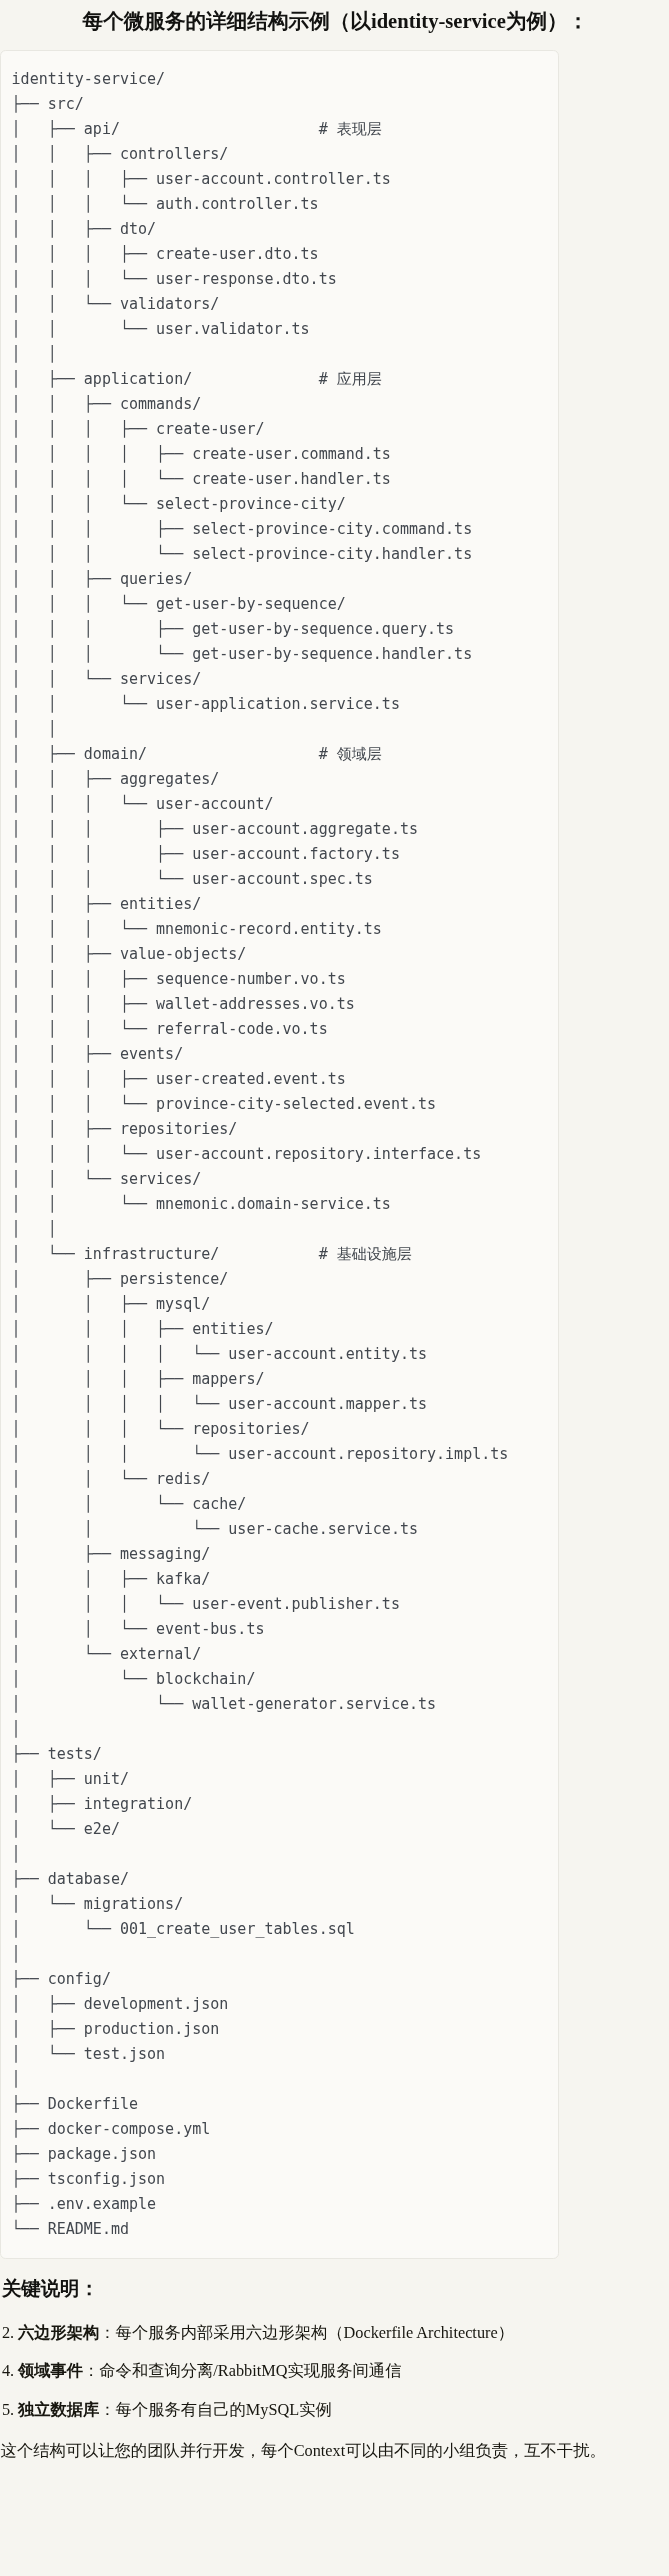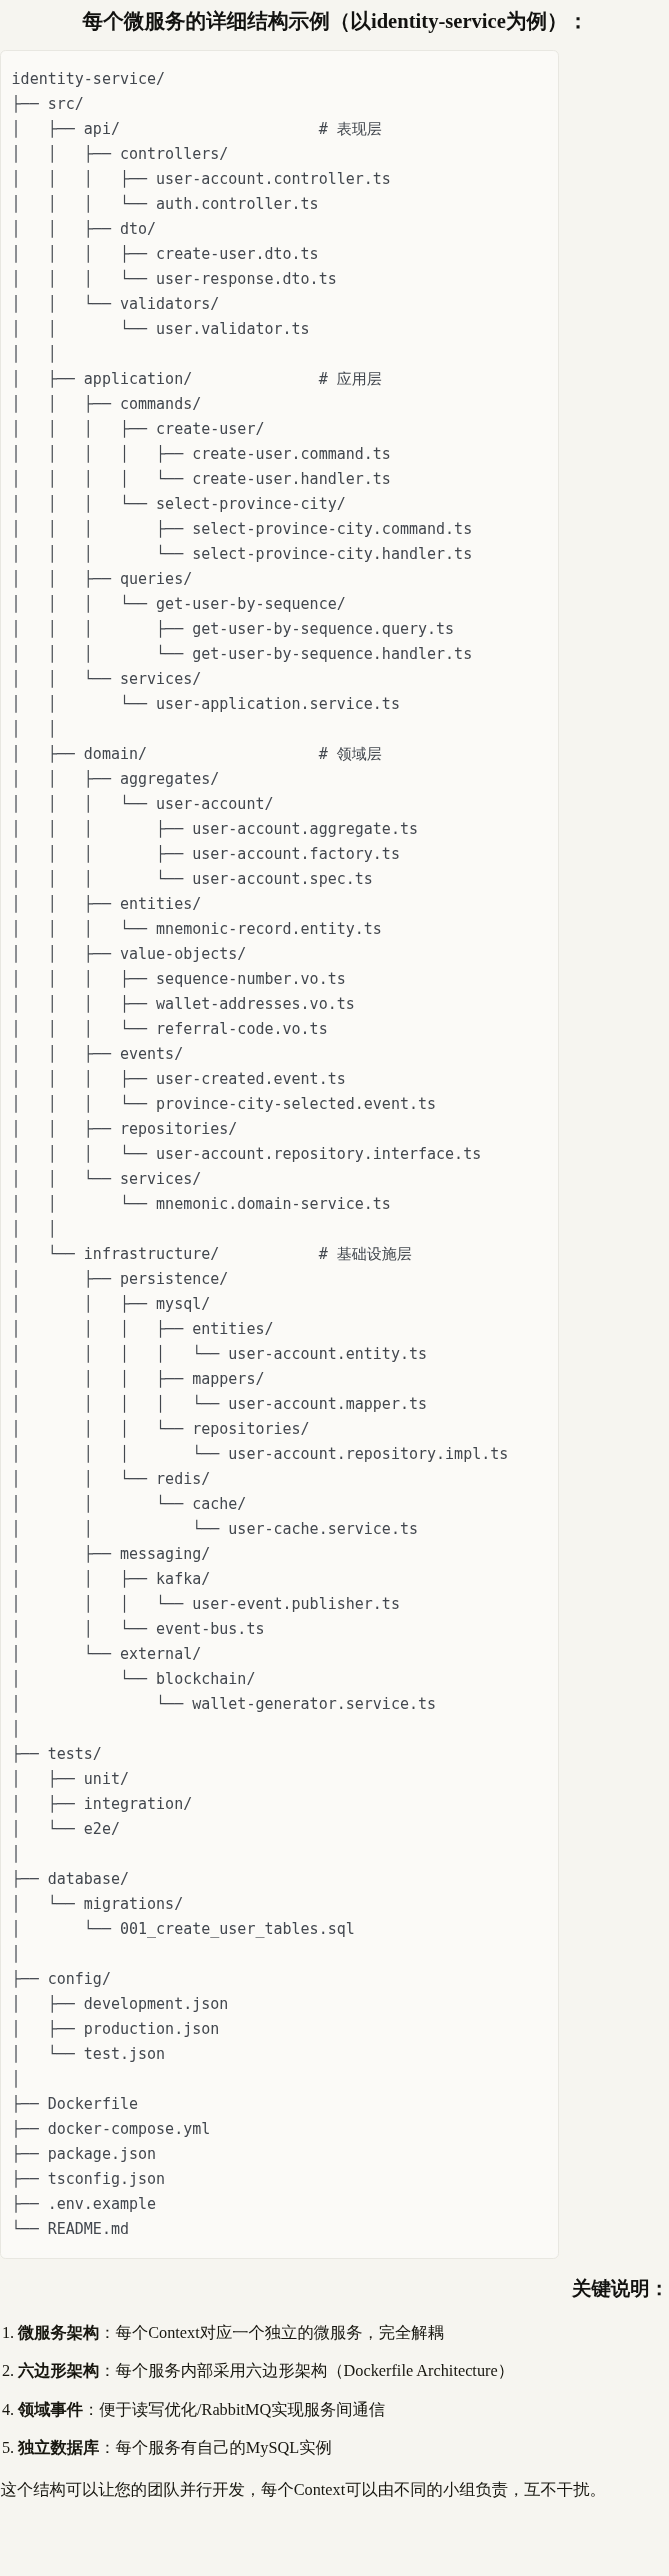--- a/index.html
+++ b/index.html
@@ -44,21 +44,20 @@
     line-height:25px;
     color:var(--code-text);
     white-space:pre;
   }
   .notes-heading{
     font-size:19.4px;
     font-weight:bold;
     line-height:1.3;
     margin:17.5px 0 21px 1.9px;
     color:#121210;
-    text-align:right;
   }
   .note-item{
     font-size:16.3px;
     line-height:1.3;
     margin:0 0 17px 1.9px;
     white-space:nowrap;
   }
   .note-item .num{margin-right:3.8px;}
   .note-item .label{font-weight:bold;}
   .closing{
@@ -161,22 +160,21 @@
 ├── docker-compose.yml
 ├── package.json
 ├── tsconfig.json
 ├── .env.example
 └── README.md</code></pre>
   </div>
 
   <h2 class="notes-heading">关键说明：</h2>
 
   <div>
-      <div class="note-item"><span class="num">1.</span><span class="label">微服务架构</span><span class="text">：每个Context对应一个独立的微服务，完全解耦</span></div>
       <div class="note-item"><span class="num">2.</span><span class="label">六边形架构</span><span class="text">：每个服务内部采用六边形架构（Dockerfile Architecture）</span></div>
-      <div class="note-item"><span class="num">4.</span><span class="label">领域事件</span><span class="text">：便于读写优化/RabbitMQ实现服务间通信</span></div>
+      <div class="note-item"><span class="num">4.</span><span class="label">领域事件</span><span class="text">：命令和查询分离/RabbitMQ实现服务间通信</span></div>
       <div class="note-item"><span class="num">5.</span><span class="label">独立数据库</span><span class="text">：每个服务有自己的MySQL实例</span></div>
     </div>
 
   <p class="closing">这个结构可以让您的团队并行开发，每个Context可以由不同的小组负责，互不干扰。</p>
 
 </div>
 
 
 </body></html>

